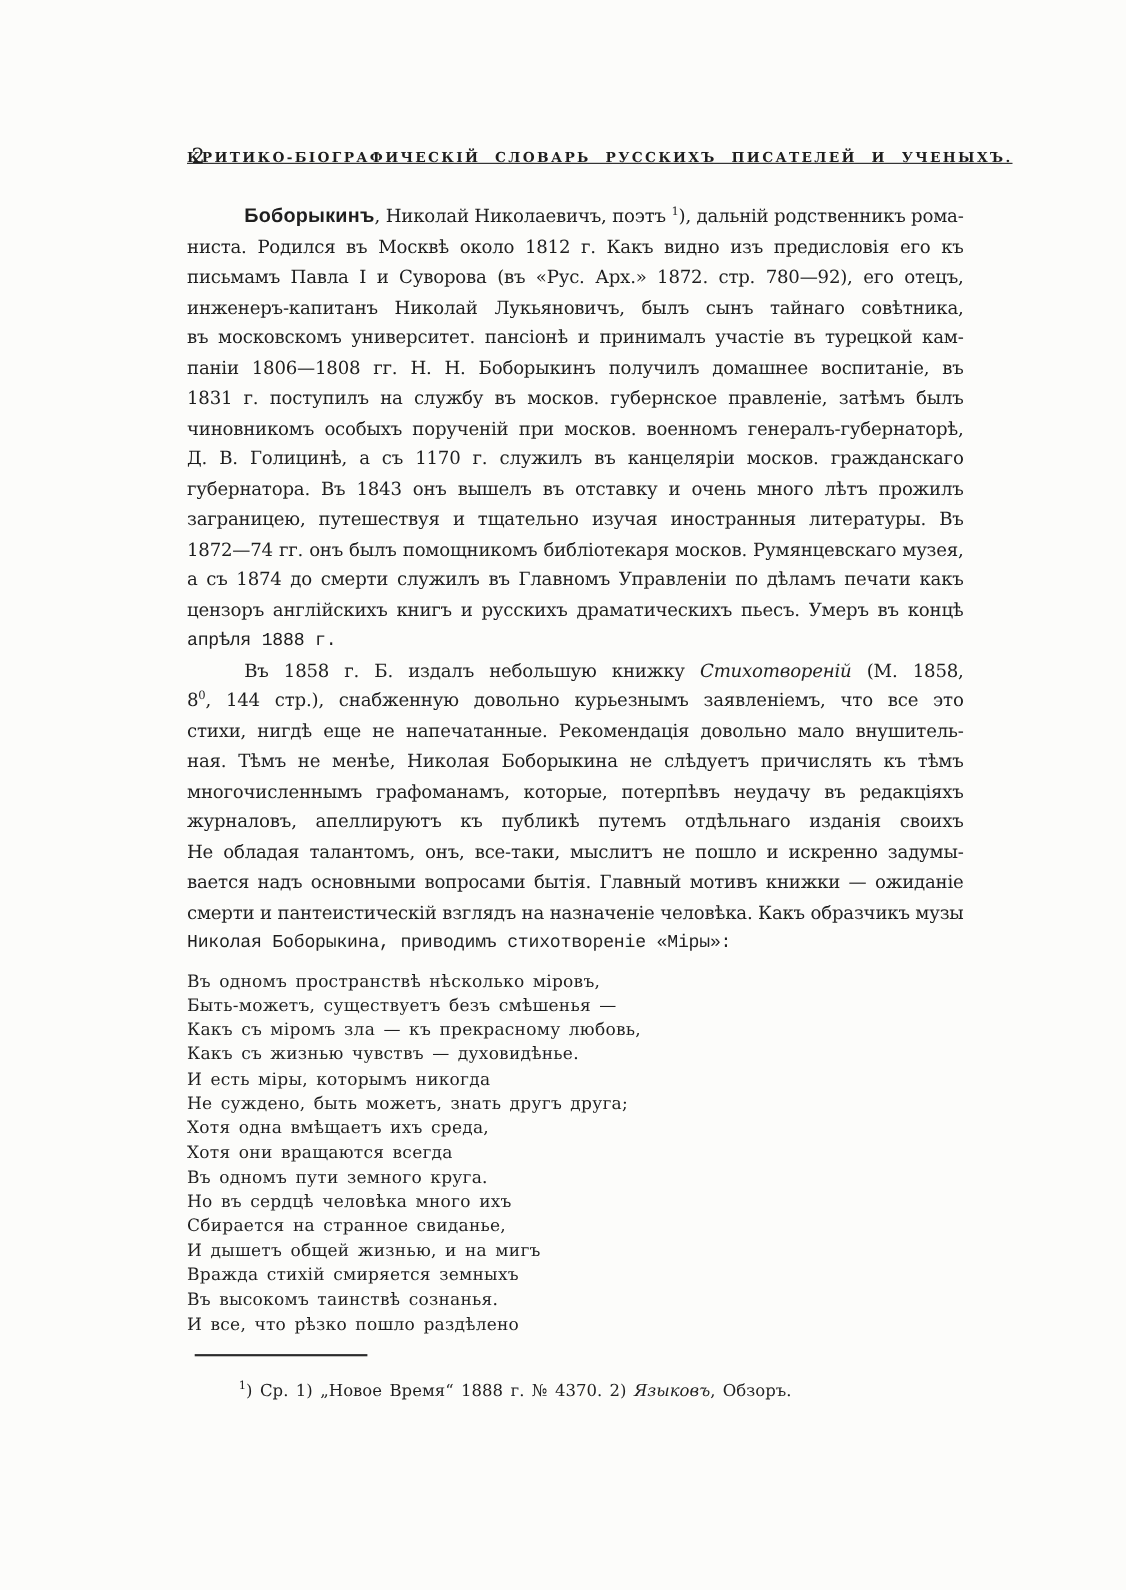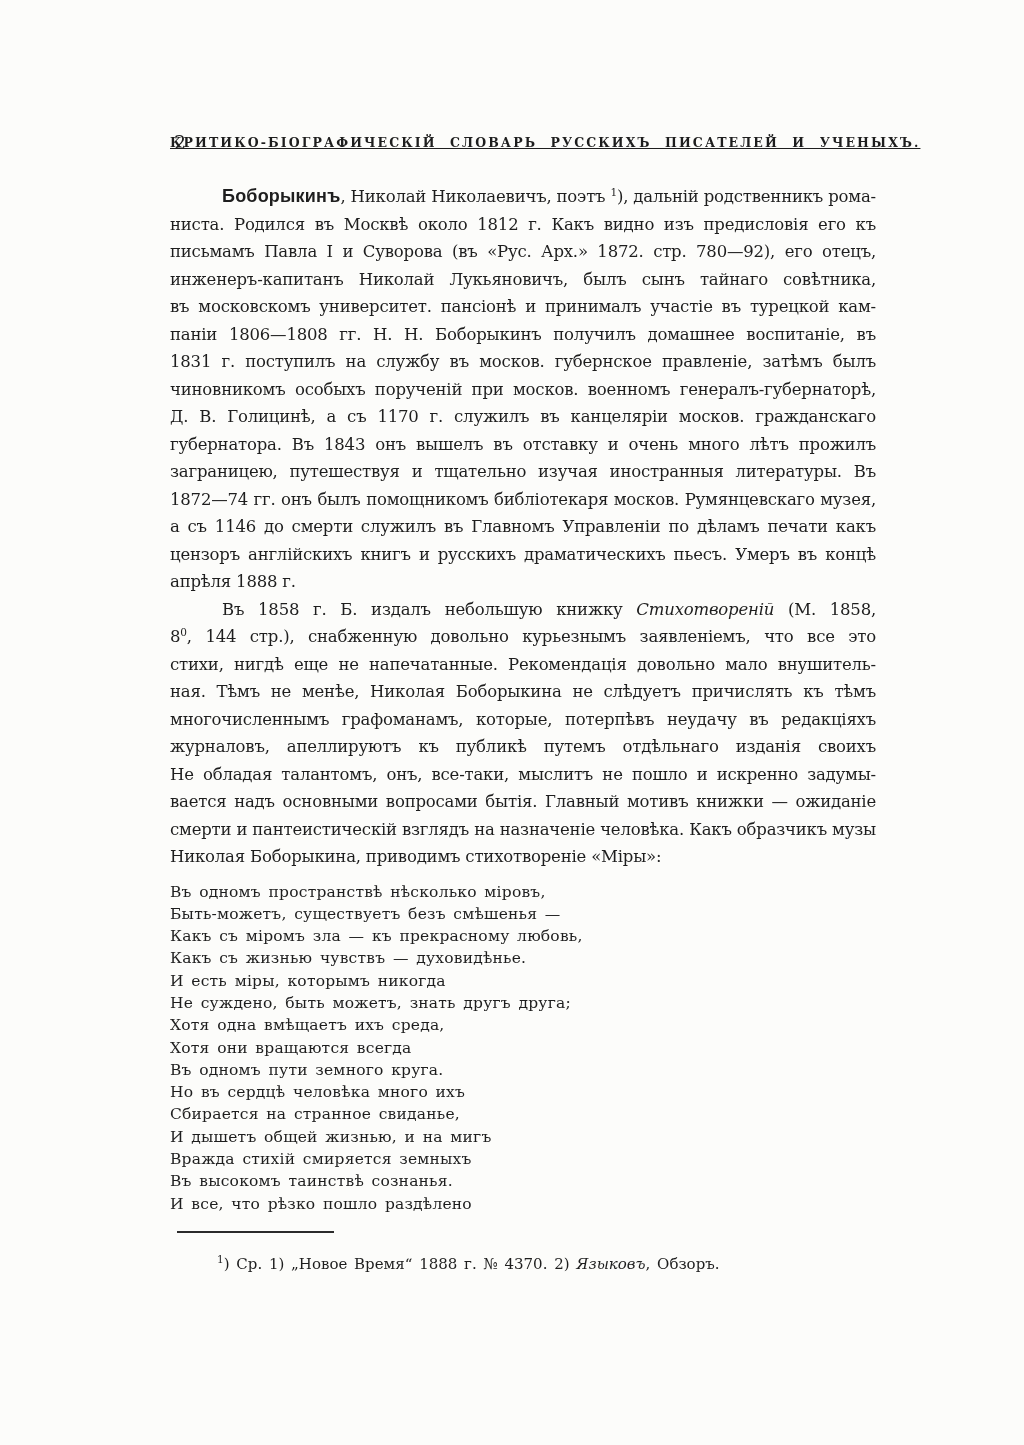--- a/index.html
+++ b/index.html
@@ -55,20 +55,21 @@
     line-height: 27.5px;
     height: 27.5px;
     letter-spacing: -0.2px;
     text-align: justify;
     text-align-last: justify;
     overflow: hidden;
   }
   .lastline {
     text-align: left;
     text-align-last: left;
+    font-family: Liberation Mono, monospace;
   }
   .indent { padding-left: 52px; }
   .headword {
     font-family: Liberation Sans, sans-serif;
     font-weight: bold;
     font-size: 18px;
     letter-spacing: 0.2px;
   }
   .sup {
     vertical-align: super;
@@ -122,21 +123,21 @@
     <div class="jline">письмамъ Павла I и Суворова (въ «Рус. Арх.» 1872. стр. 780—92), его отецъ,</div>
     <div class="jline">инженеръ-капитанъ Николай Лукьяновичъ, былъ сынъ тайнаго совѣтника, учился</div>
     <div class="jline">въ московскомъ университет. пансіонѣ и принималъ участіе въ турецкой кам-</div>
     <div class="jline">паніи 1806—1808 гг. Н. Н. Боборыкинъ получилъ домашнее воспитаніе, въ</div>
     <div class="jline">1831 г. поступилъ на службу въ москов. губернское правленіе, затѣмъ былъ</div>
     <div class="jline">чиновникомъ особыхъ порученій при москов. военномъ генералъ-губернаторѣ, кн.</div>
     <div class="jline">Д. В. Голицинѣ, а съ 1170 г. служилъ въ канцеляріи москов. гражданскаго</div>
     <div class="jline">губернатора. Въ 1843 онъ вышелъ въ отставку и очень много лѣтъ прожилъ</div>
     <div class="jline">заграницею, путешествуя и тщательно изучая иностранныя литературы. Въ</div>
     <div class="jline">1872—74 гг. онъ былъ помощникомъ библіотекаря москов. Румянцевскаго музея,</div>
-    <div class="jline">а съ 1146 до смерти служилъ въ Главномъ Управленіи по дѣламъ печати какъ</div>
+    <div class="jline">а съ 1874 до смерти служилъ въ Главномъ Управленіи по дѣламъ печати какъ</div>
     <div class="jline">цензоръ англійскихъ книгъ и русскихъ драматическихъ пьесъ. Умеръ въ концѣ</div>
     <div class="jline lastline">апрѣля 1888 г.</div>
 
     <div class="jline indent"><span>Въ 1858 г. Б. издалъ небольшую книжку </span><span class="italic">Стихотвореній</span><span> (М. 1858,</span></div>
     <div class="jline"><span>8</span><span class="sup">0</span><span>, 144 стр.), снабженную довольно курьезнымъ заявленіемъ, что все это</span></div>
     <div class="jline">стихи, нигдѣ еще не напечатанные. Рекомендація довольно мало внушитель-</div>
     <div class="jline">ная. Тѣмъ не менѣе, Николая Боборыкина не слѣдуетъ причислять къ тѣмъ</div>
     <div class="jline">многочисленнымъ графоманамъ, которые, потерпѣвъ неудачу въ редакціяхъ</div>
     <div class="jline">журналовъ, апеллируютъ къ публикѣ путемъ отдѣльнаго изданія своихъ твореній.</div>
     <div class="jline">Не обладая талантомъ, онъ, все-таки, мыслитъ не пошло и искренно задумы-</div>

